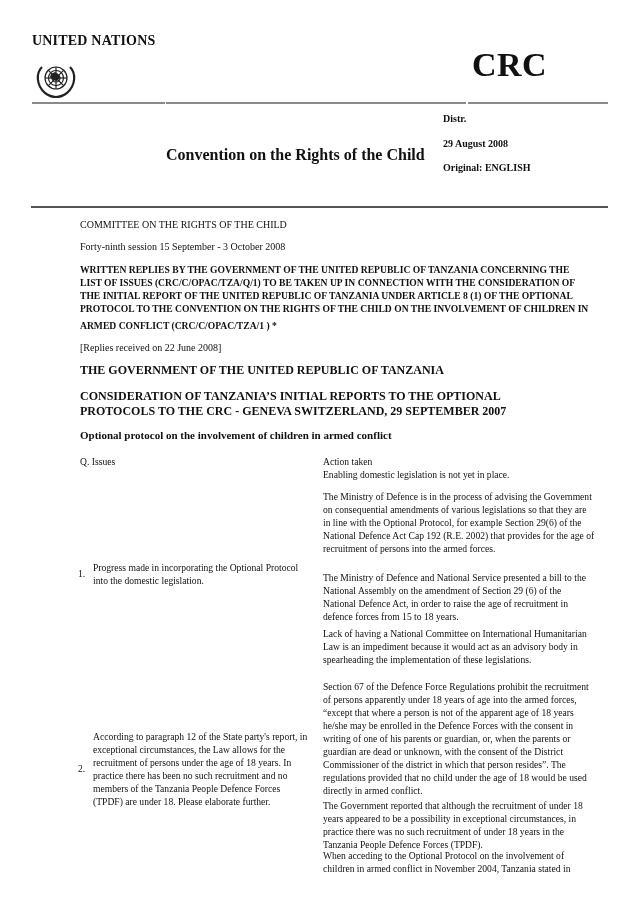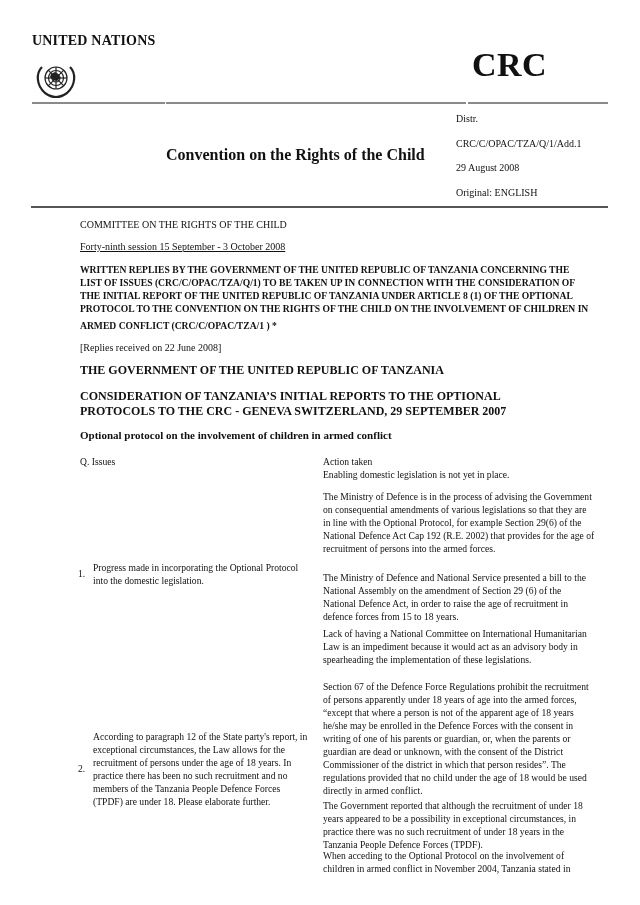--- a/index.html
+++ b/index.html
@@ -10,21 +10,21 @@
   .abs { position:absolute; }
   .un-name { left:32px; top:33px; font-size:14px; font-weight:bold; letter-spacing:0.2px; }
   .emblem { left:31px; top:59px; width:50px; height:42px; }
   .crc { left:472px; top:46px; font-size:34px; font-weight:bold; letter-spacing:0.5px; }
   .hr { height:2px; background:#8a8a8a; }
   .hr1a { left:32px; top:102px; width:133px; }
   .hr1b { left:166px; top:102px; width:300px; }
   .hr1c { left:468px; top:102px; width:140px; }
   .hr2 { left:31px; top:206px; width:577px; background:#555; }
   .conv-title { left:166px; top:146px; font-size:16px; font-weight:bold; }
-  .distr { left:456px; top:107px; font-size:10px; line-height:24.5px; }
+  .distr { left:443px; top:107px; font-size:10px; line-height:24.5px;font-weight:bold; }
   .distr div { white-space:nowrap; }
   .body-block { left:80px; width:510px; font-size:10px; }
   .small { font-size:10px; }
   .caps { font-size:9.6px; line-height:13px;font-weight:bold; }
   .h-bold { font-weight:bold; font-size:12px; line-height:15px; }
   .h-sub { font-weight:bold; font-size:11px; }
   .qcol { left:80px; width:228px; font-size:9.6px; line-height:13px; }
   .acol { left:323px; width:272px; font-size:9.6px; line-height:13px; }
   .qnum { position:absolute; left:-15px; }
   p { margin:0; }
@@ -55,29 +55,28 @@
 <div class="abs crc">CRC</div>
 
 <div class="abs hr hr1a"></div>
 <div class="abs hr hr1b"></div>
 <div class="abs hr hr1c"></div>
 
 <div class="abs conv-title">Convention on the Rights of the Child</div>
 
 <div class="abs distr">
   <div>Distr.</div>
-  <div>CRC/C/OPAC/TZA/Q/1/Add.1</div>
   <div>29 August 2008</div>
   <div>Original: ENGLISH</div>
 </div>
 
 <div class="abs hr hr2"></div>
 
 <div class="abs body-block small" style="top:219px;">COMMITTEE ON THE RIGHTS OF THE CHILD</div>
-<div class="abs body-block small" style="top:241px;text-decoration:underline;">Forty-ninth session 15 September - 3 October 2008</div>
+<div class="abs body-block small" style="top:241px;">Forty-ninth session 15 September - 3 October 2008</div>
 <div class="abs body-block caps" style="top:263px;">WRITTEN REPLIES BY THE GOVERNMENT OF THE UNITED REPUBLIC OF TANZANIA CONCERNING THE LIST OF ISSUES (CRC/C/OPAC/TZA/Q/1) TO BE TAKEN UP IN CONNECTION WITH THE CONSIDERATION OF THE INITIAL REPORT OF THE UNITED REPUBLIC OF TANZANIA UNDER ARTICLE 8 (1) OF THE OPTIONAL PROTOCOL TO THE CONVENTION ON THE RIGHTS OF THE CHILD ON THE INVOLVEMENT OF CHILDREN IN</div>
 <div class="abs body-block" style="top:320px; font-size:9.6px; font-weight:bold;">ARMED CONFLICT (CRC/C/OPAC/TZA/1 ) *</div>
 <div class="abs body-block small" style="top:342px;">[Replies received on 22 June 2008]</div>
 <div class="abs body-block h-bold" style="top:363px;">THE GOVERNMENT OF THE UNITED REPUBLIC OF TANZANIA</div>
 <div class="abs body-block h-bold" style="top:389px; width:460px;">CONSIDERATION OF TANZANIA’S INITIAL REPORTS TO THE OPTIONAL PROTOCOLS TO THE CRC - GENEVA SWITZERLAND, 29 SEPTEMBER 2007</div>
 <div class="abs body-block h-sub" style="top:429px;">Optional protocol on the involvement of children in armed conflict</div>
 
 <div class="abs qcol" style="top:455px;">Q. Issues</div>
 <div class="abs acol" style="top:455px;">Action taken</div>
 

